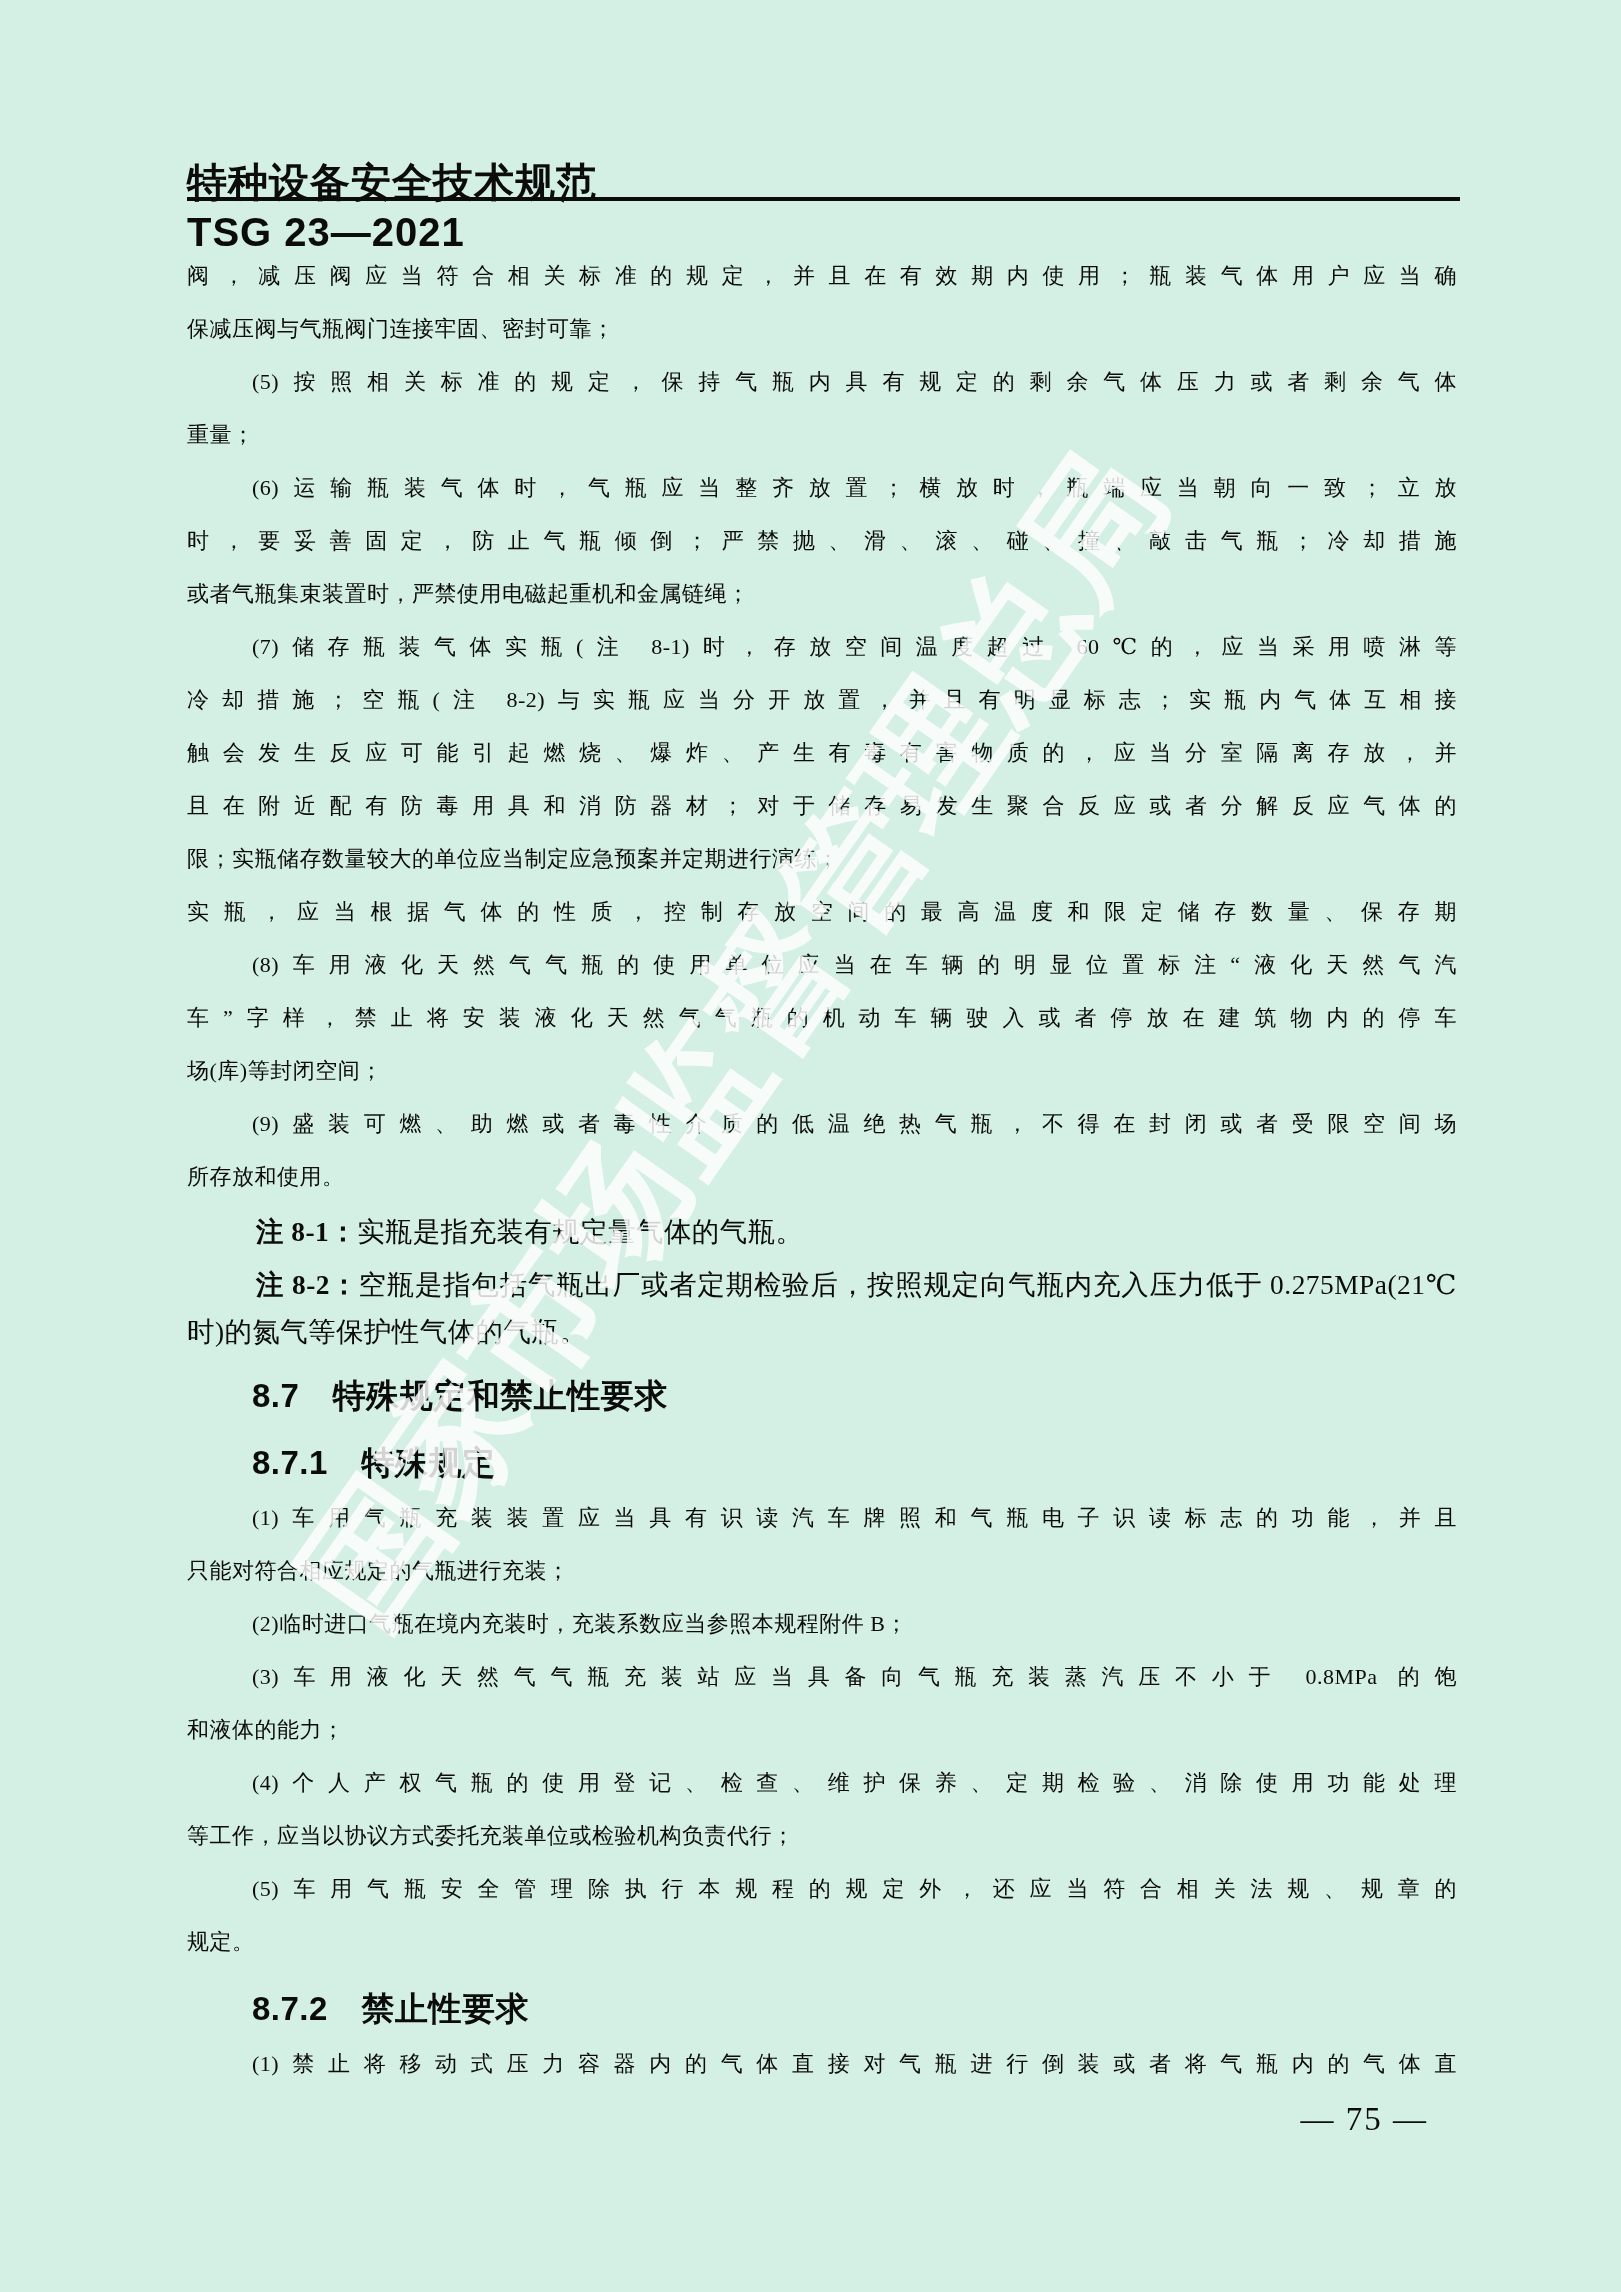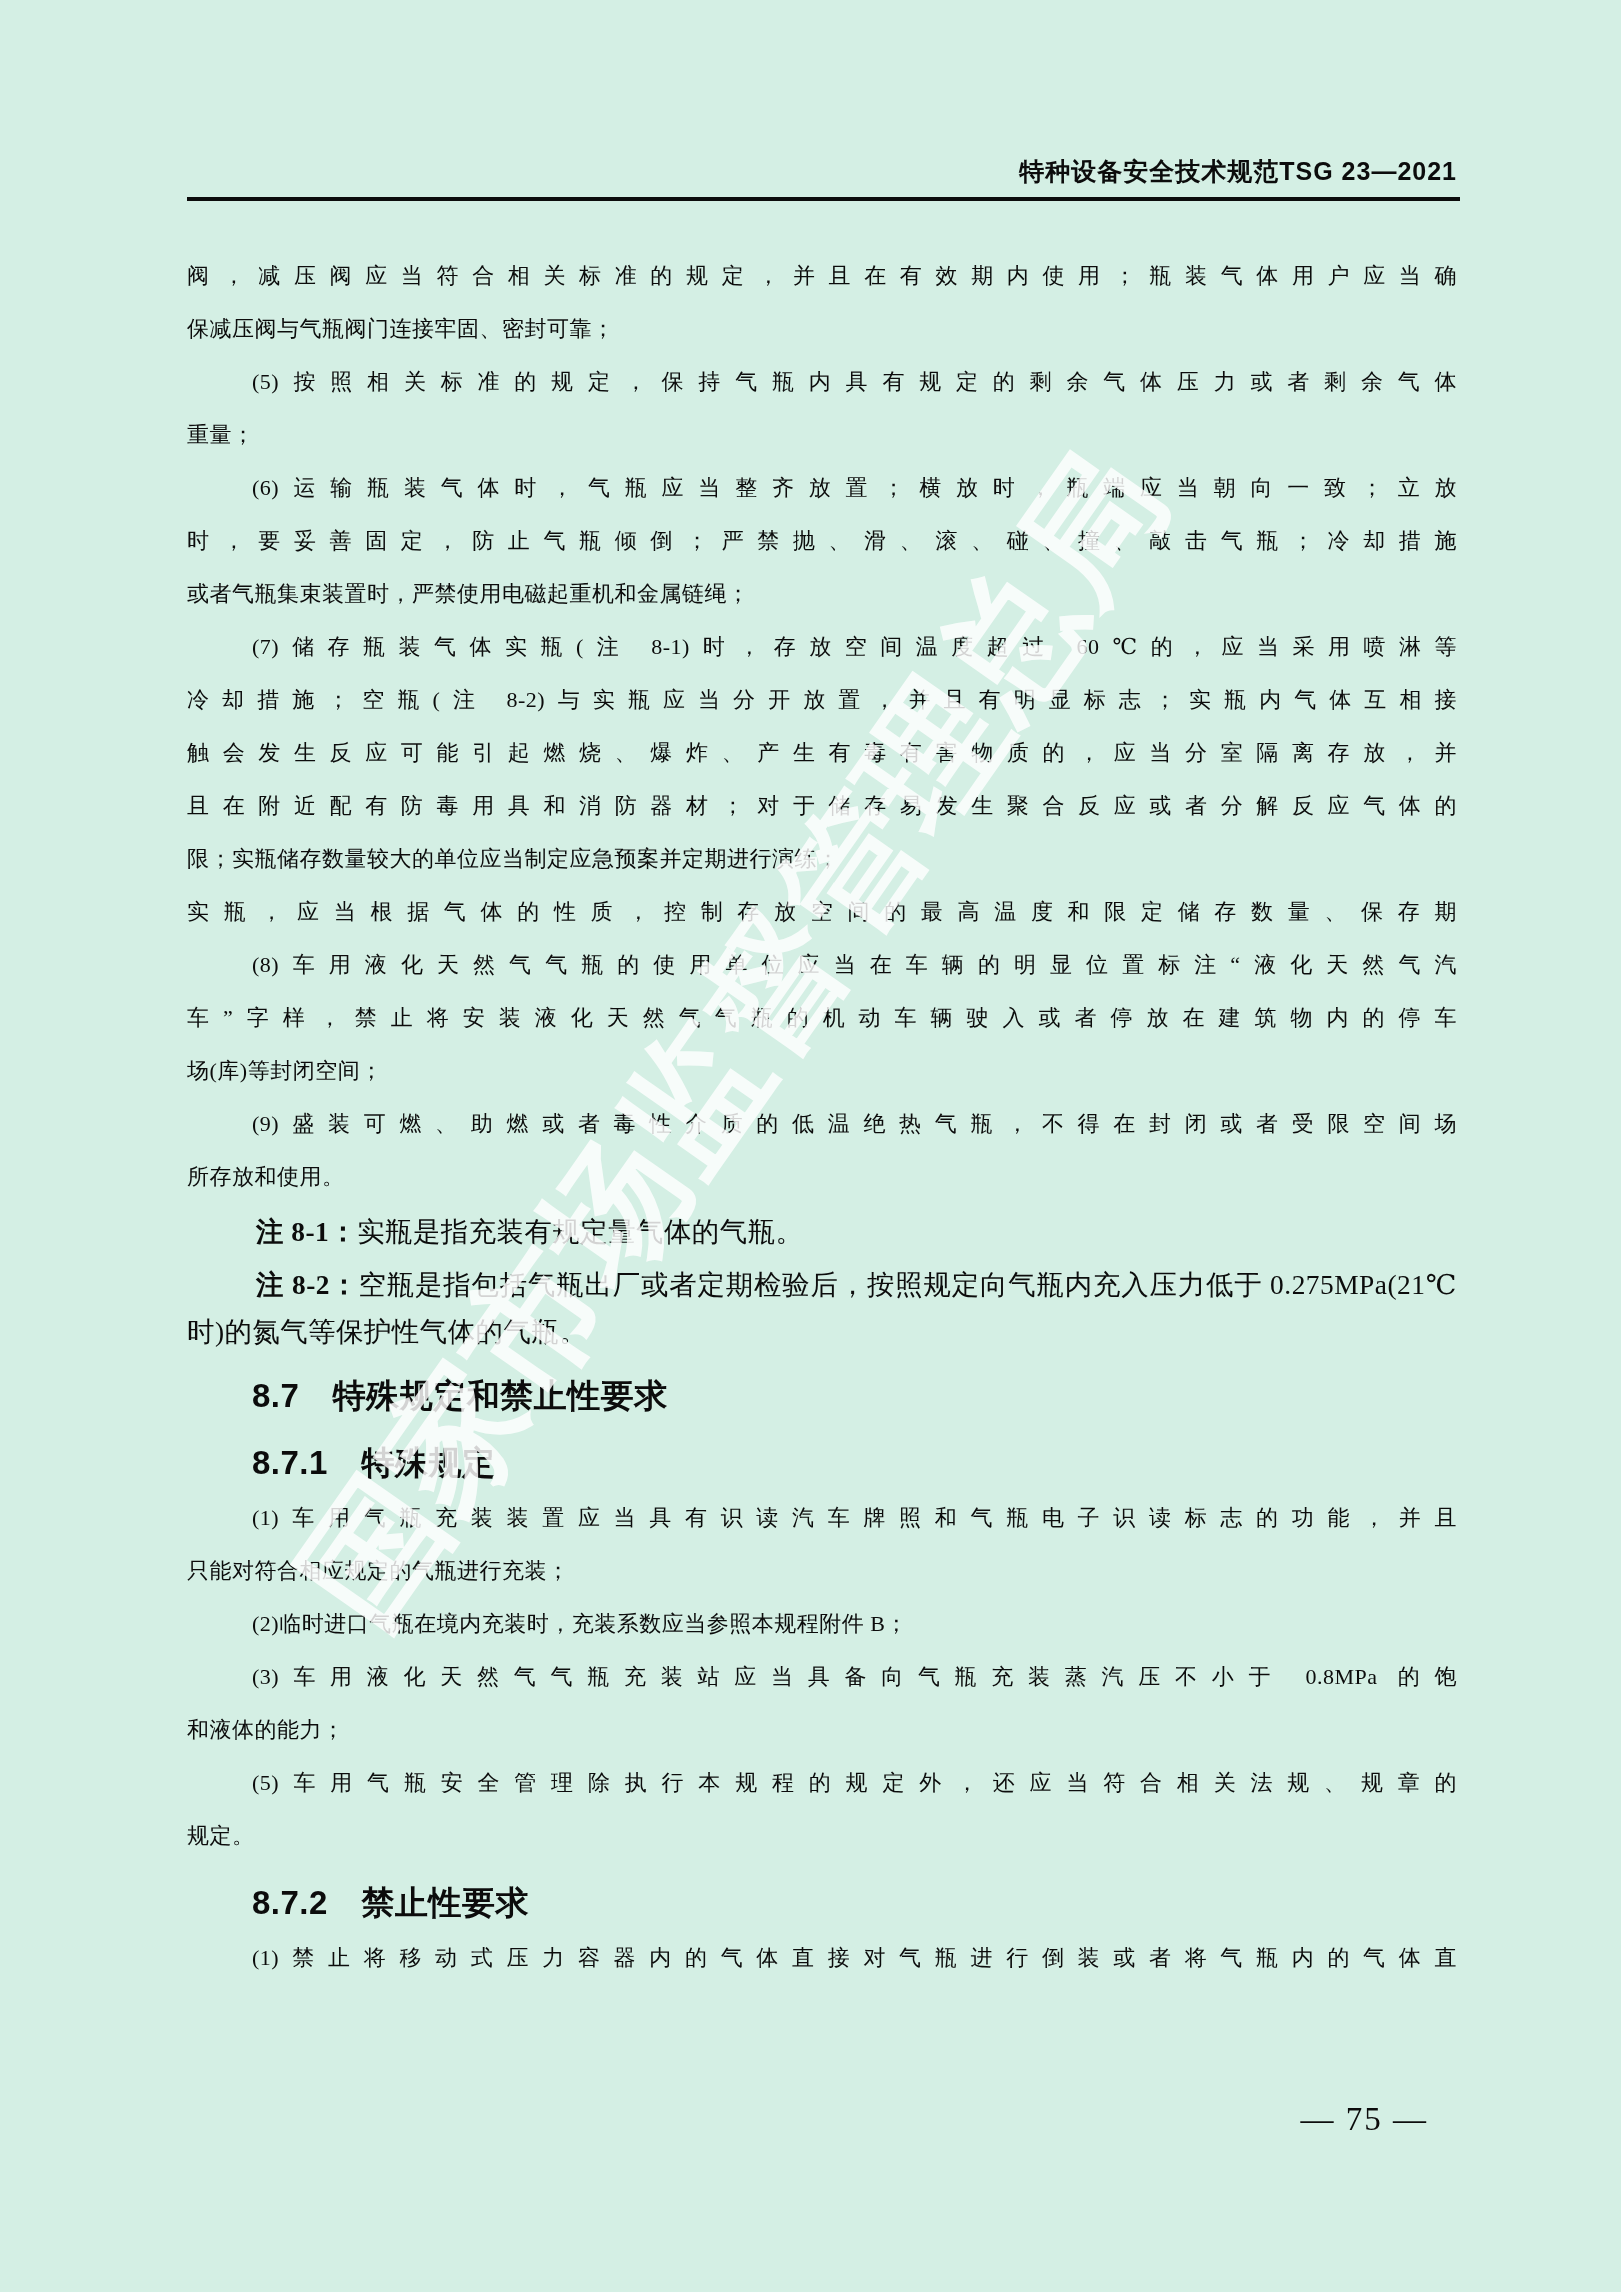--- a/index.html
+++ b/index.html
@@ -19,23 +19,24 @@
   .header {
     position: absolute;
     left: 187px;
     top: 155px;
     width: 1270px;
     display: flex;
     justify-content: flex-end;
     align-items: baseline;
     font-family: "Liberation Sans", "DejaVu Sans", sans-serif;
     font-weight: bold;
-    font-size: 25px;
+    font-size: 40px;
     letter-spacing: 1px;
     white-space: nowrap;
+    flex-direction: column;
   }
   .header-rule {
     position: absolute;
     left: 187px;
     top: 197px;
     width: 1273px;
     height: 3.9px;
     background: #0c0c0c;
   }
   .content {
@@ -150,20 +151,24 @@
         <div class="line">只能对符合相应规定的气瓶进行充装；</div>
       </div>
       <div class="blk body">
         <div class="line indent">(2)临时进口气瓶在境内充装时，充装系数应当参照本规程附件 B；</div>
       </div>
       <div class="blk body">
         <div class="line indent fill">(3)车用液化天然气气瓶充装站应当具备向气瓶充装蒸汽压不小于 0.8MPa 的饱</div>
         <div class="line">和液体的能力；</div>
       </div>
       <div class="blk body">
+        <div class="line indent fill">(4)个人产权气瓶的使用登记、检查、维护保养、定期检验、消除使用功能处理</div>
+        <div class="line">等工作，应当以协议方式委托充装单位或检验机构负责代行；</div>
+      </div>
+      <div class="blk body">
         <div class="line indent fill">(5)车用气瓶安全管理除执行本规程的规定外，还应当符合相关法规、规章的</div>
         <div class="line">规定。</div>
       </div>
       <div class="blk heading">
         <div class="line indent">8.7.2　禁止性要求</div>
       </div>
       <div class="blk body">
         <div class="line indent fill">(1)禁止将移动式压力容器内的气体直接对气瓶进行倒装或者将气瓶内的气体直</div>
       </div>
     </div>

